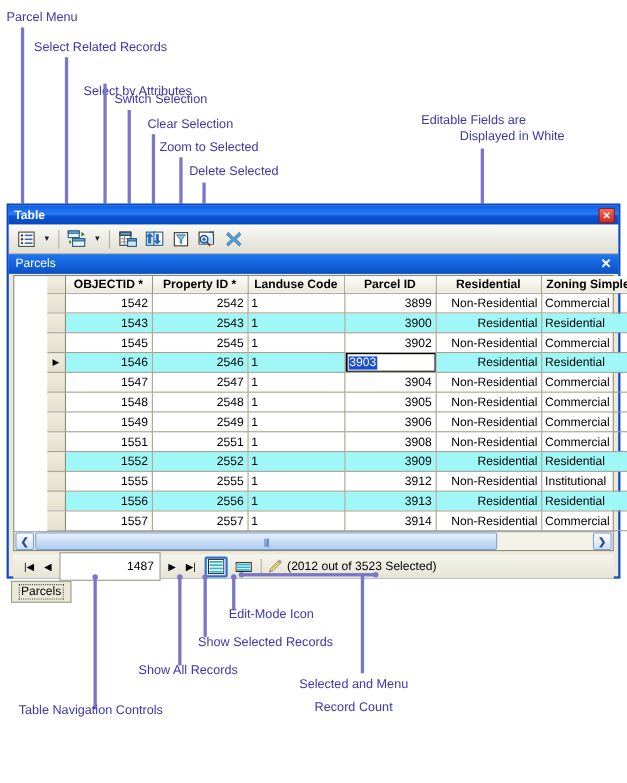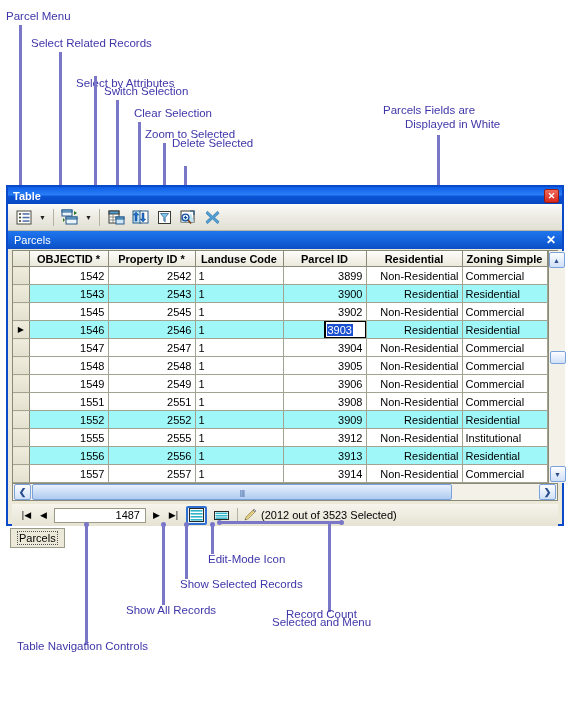--- a/index.html
+++ b/index.html
@@ -94,20 +94,21 @@
   .gridwrap{
     position:absolute;left:2px;top:63px;right:2px;bottom:2px;
     background:#ece9d8;
   }
   .gridarea{
     position:absolute;left:2px;top:0;right:2px;height:234px;
     background:#fff;
     border:1px solid #8a8a78;
     box-sizing:border-box;
     display:flex;
+    padding-left:30px;
   }
   table.grid{
     border-collapse:collapse;
     table-layout:fixed;
     font-size:11px;
     width:534px;
   }
   table.grid th{
     background:linear-gradient(to bottom,#fdfdfa,#ebe9dc);
     border-right:1px solid #8a8a78;
@@ -150,21 +151,20 @@
     background:#9ff7f7 !important;
     padding:0 !important;
   }
   .editbox{
     position:absolute;left:0;top:-1px;right:-1px;bottom:-1px;
     border:2px solid #000;
     background:#ffffff;
     display:flex;align-items:center;
     padding-left:1px;
     box-sizing:border-box;
-    margin-left:40px;
   }
   .editsel{
     background:#1a4fd0;color:#fff;font-size:11px;padding:0 1px;
   }
 
   
   .vsb{
     width:16px;
     background:#f4f2e8;
     border-left:1px solid #8a8a78;
@@ -215,21 +215,21 @@
     display:flex;align-items:center;
     padding-left:6px;
     font-size:11px;
   }
   .navbtn{
     width:17px;height:17px;
     display:flex;align-items:center;justify-content:center;
     font-size:9px;color:#000;
   }
   .recbox{
-    width:92px;height:15px;
+    width:92px;height:26px;
     background:#fff;border:1px solid #9a9a88;
     display:flex;align-items:center;justify-content:flex-end;
     padding-right:5px;font-size:11px;
     margin:0 2px;
     box-sizing:border-box;
   }
   .modebtn{
     width:21px;height:19px;margin-left:4px;
     display:flex;align-items:center;justify-content:center;
     box-sizing:border-box;
@@ -265,25 +265,25 @@
 
 <div class="ann" style="left:104px;top:85px;">Switch Selection</div>
 <div class="leader" style="left:116px;top:100px;height:105px;"></div>
 
 <div class="ann" style="left:122px;top:107px;margin-left:12px;">Clear Selection</div>
 <div class="leader" style="left:138px;top:122px;height:83px;"></div>
 
 <div class="ann" style="left:145px;top:128px;">Zoom to Selected</div>
 <div class="leader" style="left:163px;top:143px;height:62px;"></div>
 
-<div class="ann" style="left:172px;top:137px;">Delete Selected</div>
+<div class="ann" style="left:172px;top:150px;">Delete Selected</div>
 <div class="leader" style="left:184px;top:166px;height:39px;"></div>
 
-<div class="ann" style="left:383px;top:104px;">Parcels Fields are</div>
-<div class="ann" style="left:390px;top:118px;padding-left:15px;">Displayed in White</div>
+<div class="ann" style="left:383px;top:104px;">Editable Fields are</div>
+<div class="ann" style="left:403px;top:118px;padding-left:15px;">Displayed in White</div>
 <div class="leader" style="left:437px;top:135px;height:127px;"></div>
 <div class="dot" style="left:436px;top:258px;"></div>
 
 <div id="tablewin">
 
   <div class="titlebar">
     <span>Table</span>
     <div class="closebtn">✕</div>
   </div>
 
@@ -580,13 +580,13 @@
 
 <div class="leader" style="left:211px;top:525px;height:29px;"></div>
 <div class="dot" style="left:210px;top:522px;"></div>
 <div class="ann" style="left:208px;top:553px;">Edit-Mode Icon</div>
 
 <div class="leader h" style="left:218px;top:521px;width:124px;height:3px;"></div>
 <div class="leader" style="left:328px;top:521px;height:91px;"></div>
 <div class="dot" style="left:217px;top:520px;"></div>
 <div class="dot" style="left:339px;top:520px;"></div>
 <div class="ann" style="left:272px;top:616px;">Selected and Menu</div>
-<div class="ann" style="left:286px;top:608px;">Record Count</div>
+<div class="ann" style="left:286px;top:637px;">Record Count</div>
 
 </body></html>

